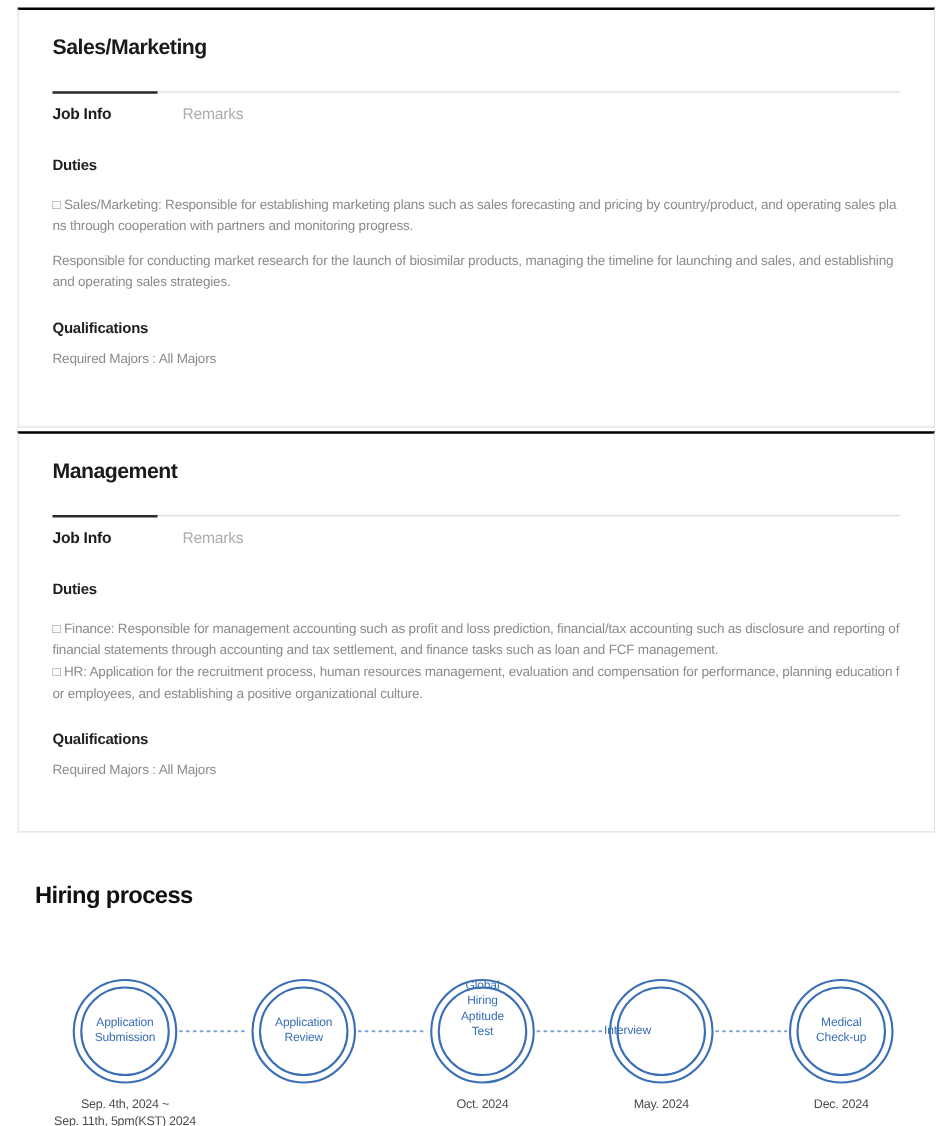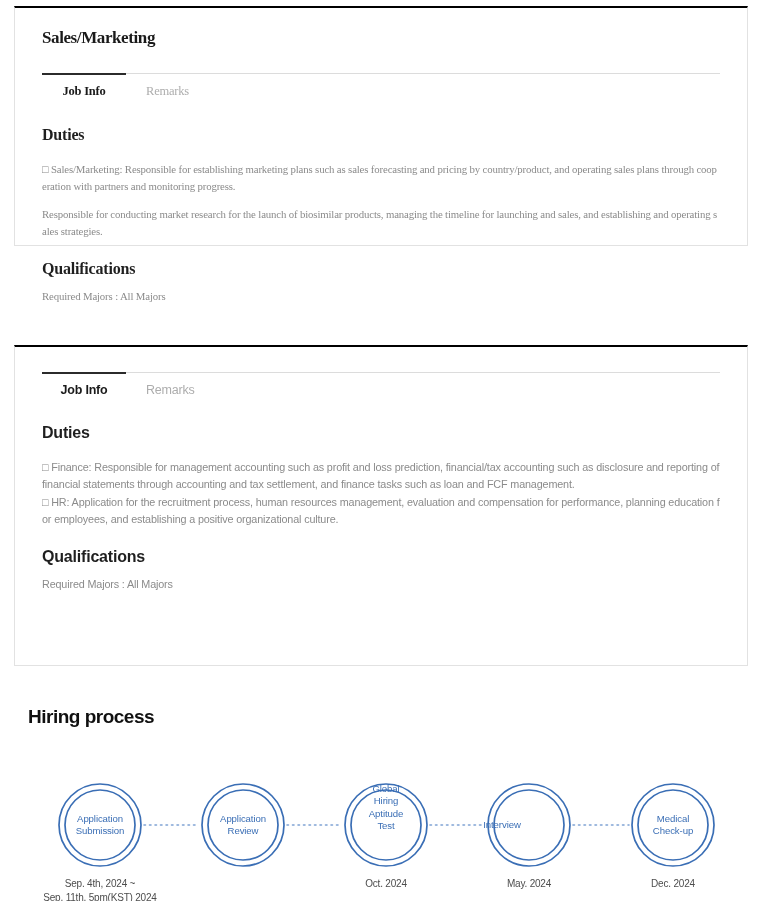--- a/index.html
+++ b/index.html
@@ -23,21 +23,21 @@
 
   
   .job-card {
     position: absolute;
     left: 14px;
     width: 734px;
     background: #ffffff;
     border: 1px solid #e2e2e2;
     border-top: 2px solid #000000;
   }
-  #card-sales { top: 6px; height: 240px; font-family: Liberation Serif, serif; }
+  #card-sales { top: 6px; height: 336px; }
   #card-management { top: 345px; height: 321px; }
 
   .card-inner {
     padding: 0 27px;
   }
 
   .card-title {
     margin: 0;
     padding-top: 20px;
     font-size: 17px;
@@ -65,27 +65,26 @@
     font-size: 12.5px;
     padding: 10px 0 0 0;
     width: 84px;
     color: #adadad;
     font-weight: 400;
     letter-spacing: -0.2px;
   }
   .tab.active {
     color: #1a1a1a;
     font-weight: 700;
-    text-align: center;
   }
   .tab + .tab { margin-left: 20px; }
 
   .section-label {
     margin-top: 27px;
-    font-size: 16px;
+    font-size: 12px;
     font-weight: 700;
     color: #1f1f1f;
     letter-spacing: -0.2px;
   }
   .section-label.tight { margin-top: 19px; }
 
   .body-text {
     margin-top: 10px;
     font-size: 10.8px;
     line-height: 1.62;
@@ -162,20 +161,21 @@
       <div class="section-label">Duties</div>
       <div class="body-text gap">□ Sales/Marketing: Responsible for establishing marketing plans such as sales forecasting and pricing by country/product, and operating sales plans through cooperation with partners and monitoring progress.</div>
       <div class="body-text">Responsible for conducting market research for the launch of biosimilar products, managing the timeline for launching and sales, and establishing and operating sales strategies.</div>
       <div class="section-label tight">Qualifications</div>
       <div class="body-text">Required Majors : All Majors</div>
     </div>
   </div>
 
   <div class="job-card" id="card-management">
     <div class="card-inner">
+      <h2 class="card-title">Management</h2>
       <div class="tabs">
         <div class="tab active">Job Info</div>
         <div class="tab">Remarks</div>
       </div>
       <div class="section-label">Duties</div>
       <div class="body-text gap">□ Finance: Responsible for management accounting such as profit and loss prediction, financial/tax accounting such as disclosure and reporting of financial statements through accounting and tax settlement, and finance tasks such as loan and FCF management.</div>
       <div class="body-text nogap">□ HR: Application for the recruitment process, human resources management, evaluation and compensation for performance, planning education for employees, and establishing a positive organizational culture.</div>
       <div class="section-label tight">Qualifications</div>
       <div class="body-text">Required Majors : All Majors</div>
     </div>

